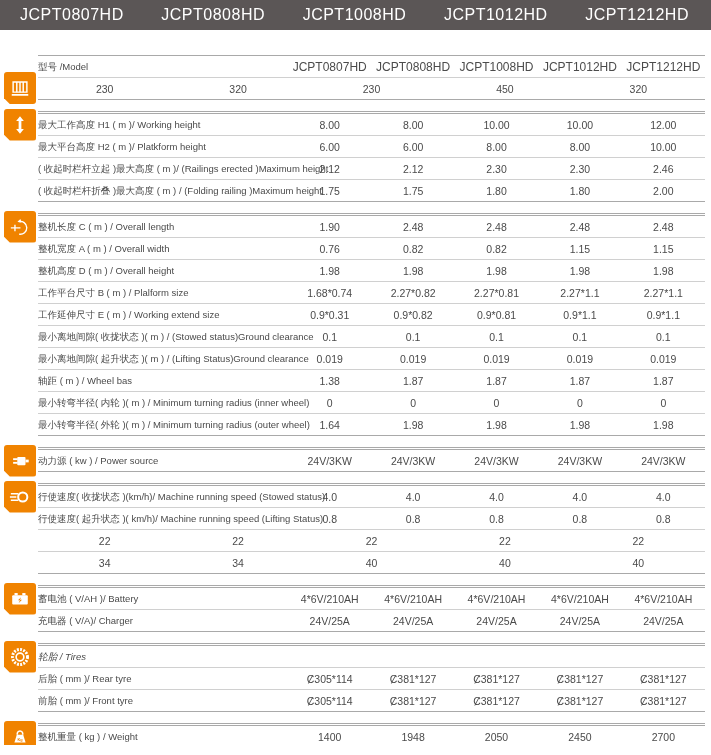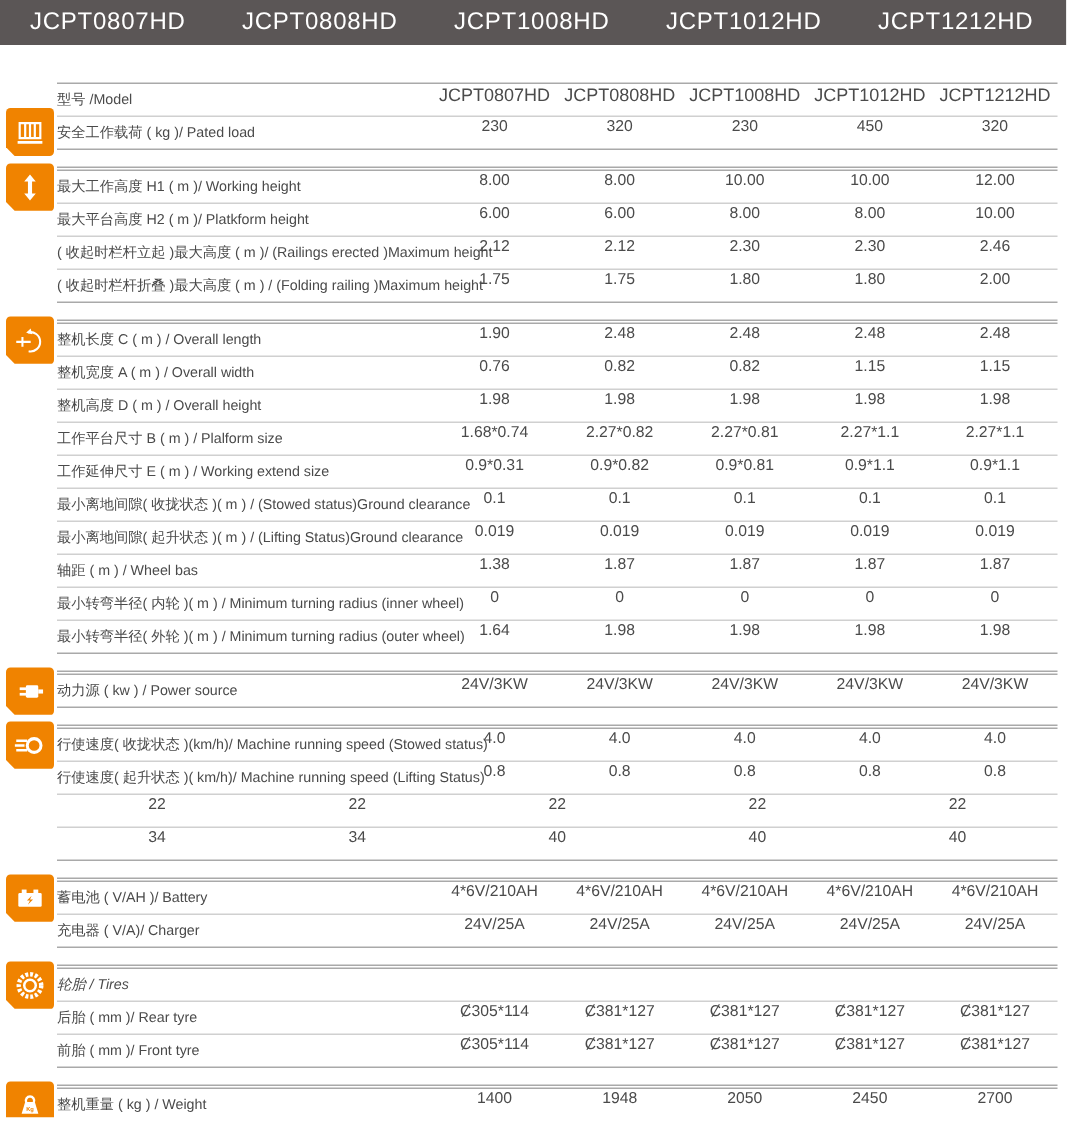--- a/index.html
+++ b/index.html
@@ -17,21 +17,21 @@
   .icon-rail{position:absolute;left:0;top:0;width:38px;height:755px;}
   .rail-icon{
     position:absolute;left:4px;width:32px;height:32px;background:#F08300;
     border-radius:3px;display:flex;align-items:center;justify-content:center;
     clip-path:polygon(0 0,100% 0,100% 100%,18% 100%,0 82%);
   }
   
   .table-wrap{position:absolute;left:38px;top:55px;width:667px;}
   .section{border-bottom:1px solid #a9a9a9;margin-bottom:11px;border-top:3px double #a9a9a9;}
   .section.first{border-top:1px solid #a9a9a9;}
-  .row{display:flex;height:21px;}
+  .row{display:flex;align-items:center;height:21px;}
   .row + .row{border-top:1px solid #d0d0d0;}
   .label{
     flex:0 0 250px;width:250px;font-size:9.5px;color:#4a4a4a;
     white-space:nowrap;overflow:visible;line-height:21px;
   }
   .val{flex:1;text-align:center;font-size:10.5px;color:#4a4a4a;white-space:nowrap;}
   .header-row .val{font-size:12px;color:#4b4b4b;}
   .group-row .label{flex:1 1 auto;width:auto;font-style:italic;}
 </style>
 </head>
@@ -116,21 +116,20 @@
       <div class="section first">
         <div class="row header-row">
           <div class="label">型号 /Model</div>
           <div class="val">JCPT0807HD</div>
           <div class="val">JCPT0808HD</div>
           <div class="val">JCPT1008HD</div>
           <div class="val">JCPT1012HD</div>
           <div class="val">JCPT1212HD</div>
         </div>
         <div class="row">
-          <div class="label">安全工作载荷 ( kg )/ Pated load</div>
           <div class="val">230</div>
           <div class="val">320</div>
           <div class="val">230</div>
           <div class="val">450</div>
           <div class="val">320</div>
         </div>
       </div>
       <div class="section">
         <div class="row">
           <div class="label">最大工作高度 H1 ( m )/ Working height</div>

